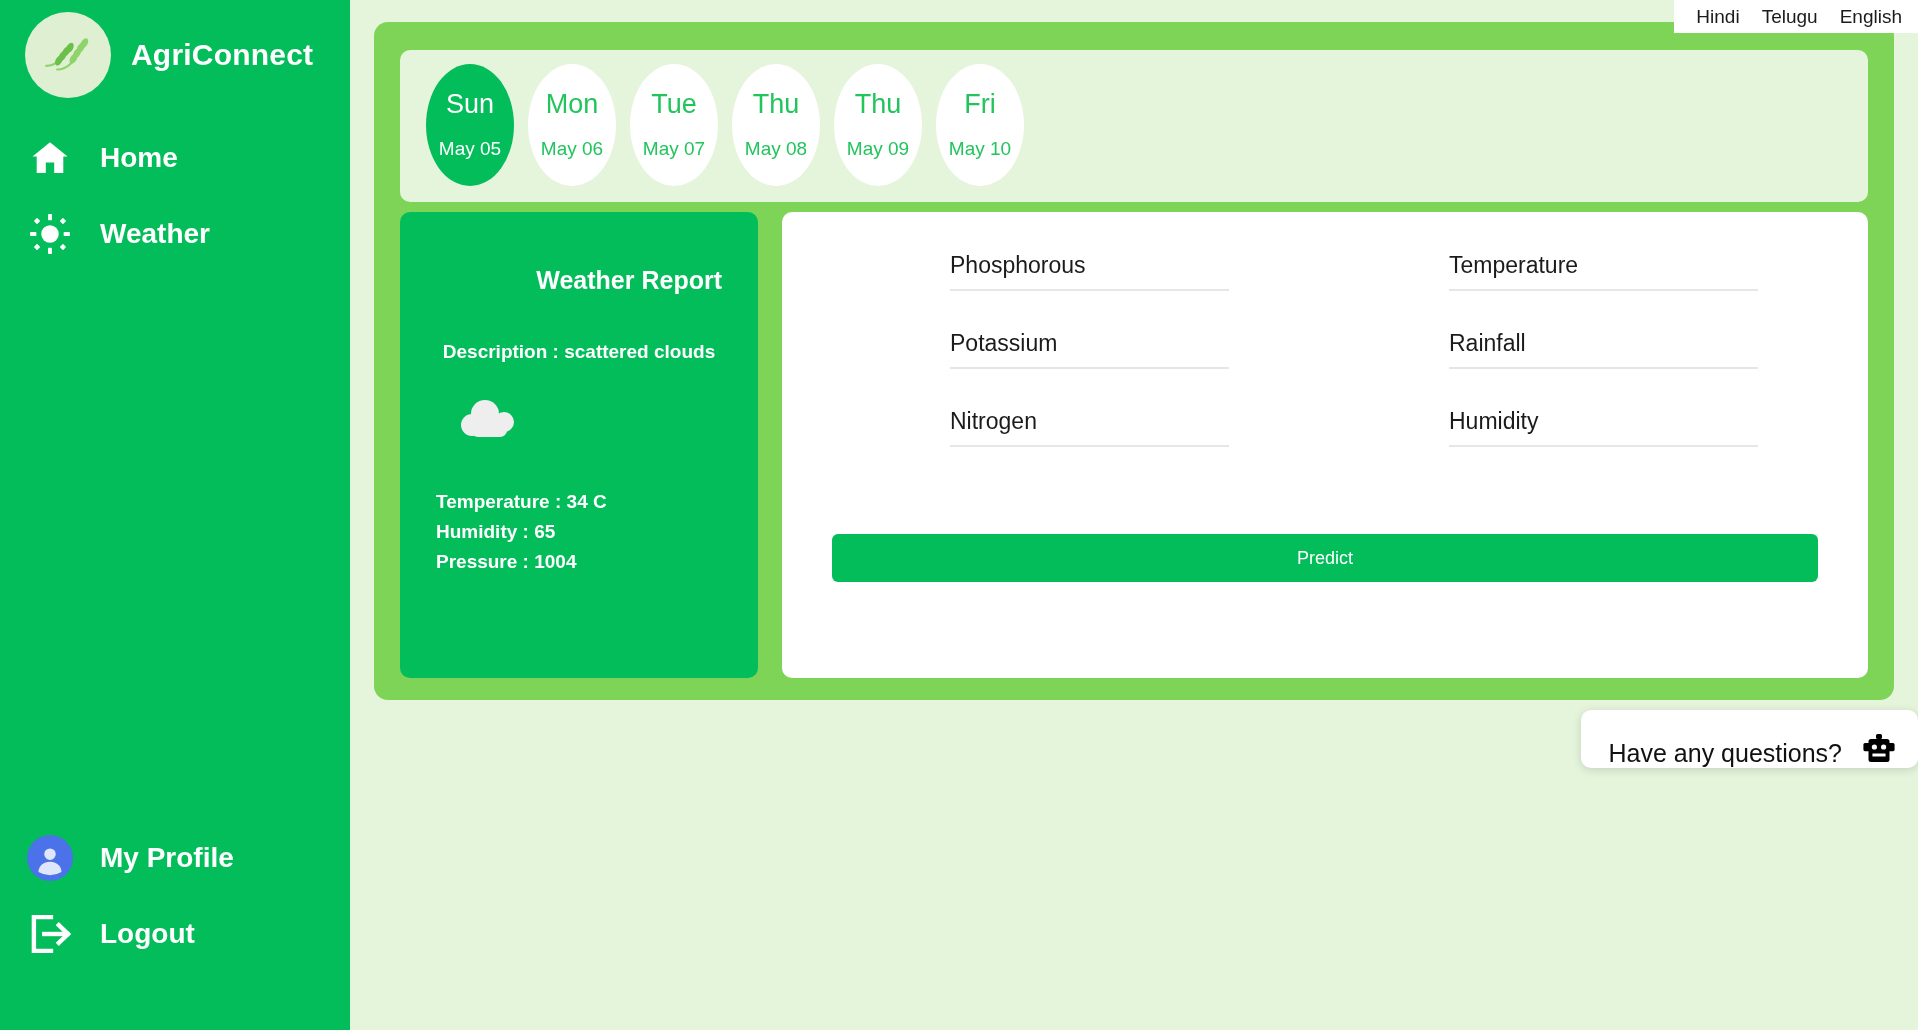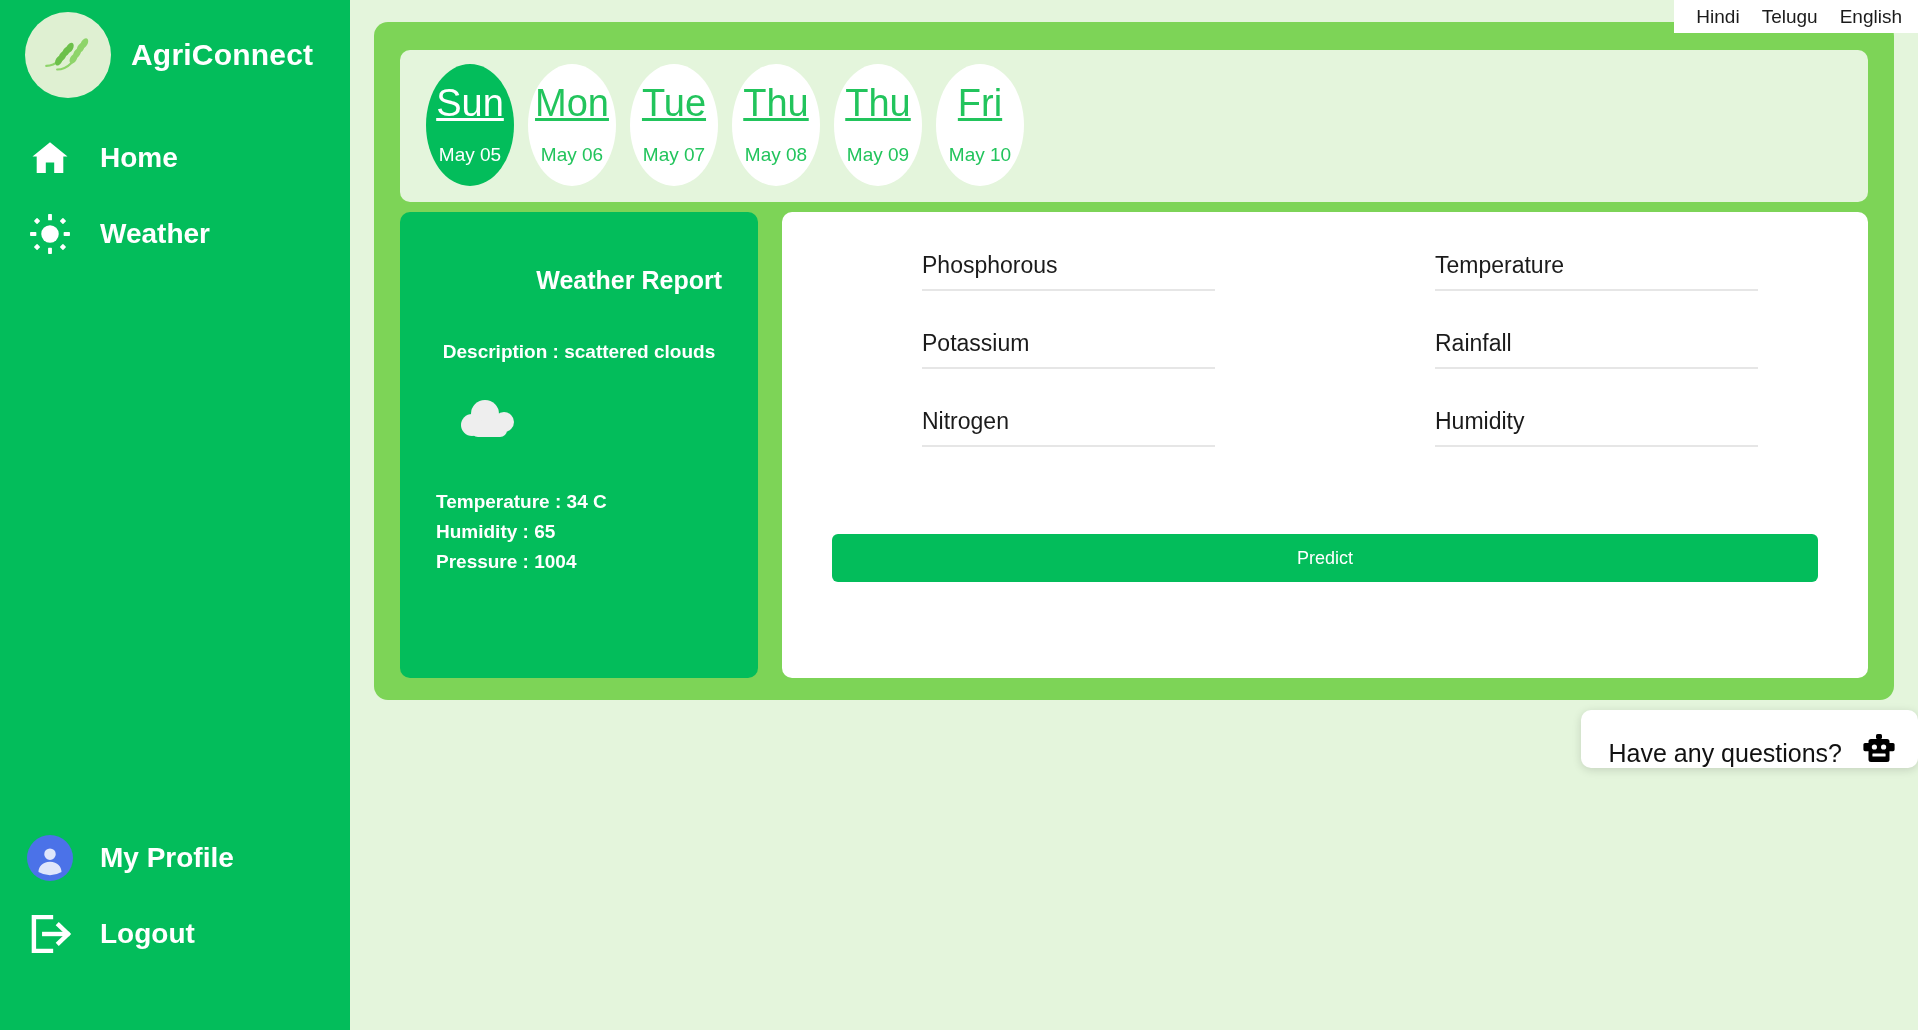--- a/index.html
+++ b/index.html
@@ -72,21 +72,21 @@
     display: flex; align-items: center; gap: 14px;
   }
   .day-chip {
     width: 88px; height: 122px;
     border-radius: 50%;
     background: #ffffff;
     display: flex; flex-direction: column; align-items: center; justify-content: center;
     cursor: pointer;
   }
   .day-chip.active { background: #03bd5b; }
-  .day-name { font-size: 38px; color: #22c45c; line-height: 1.05; text-decoration: underline; }
+  .day-name { font-size: 27px; color: #22c45c; line-height: 1.05; }
   .day-date { font-size: 19px; color: #22c45c; margin-top: 20px; }
   .day-chip.active .day-name, .day-chip.active .day-date { color: #ffffff; }
 
   
   .weather-card {
     position: absolute; left: 400px; top: 212px;
     width: 358px; height: 466px;
     background: #03bd5b;
     border-radius: 10px;
     padding: 36px 36px 0 36px;
@@ -101,20 +101,21 @@
   
   .form-card {
     position: absolute; left: 782px; top: 212px;
     width: 1086px; height: 466px;
     background: #ffffff;
     border-radius: 10px;
   }
   .form-cols {
     position: absolute; left: 0; top: 0; width: 100%;
     display: flex;
+    padding-left: 28px;
   }
   .form-col { width: 50%; padding: 36px 110px 0 140px; }
   .form-col.right { padding: 36px 110px 0 110px; }
   .field { margin-bottom: 35px; }
   .field input {
     width: 100%; border: none; outline: none;
     border-bottom: 2px solid #e6e6e6;
     font-family: "Liberation Sans", sans-serif;
     font-size: 23px; color: #1b1b1b;
     padding: 4px 0 10px 0;

